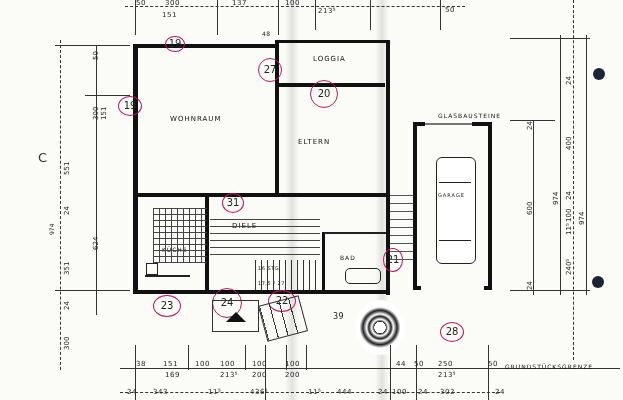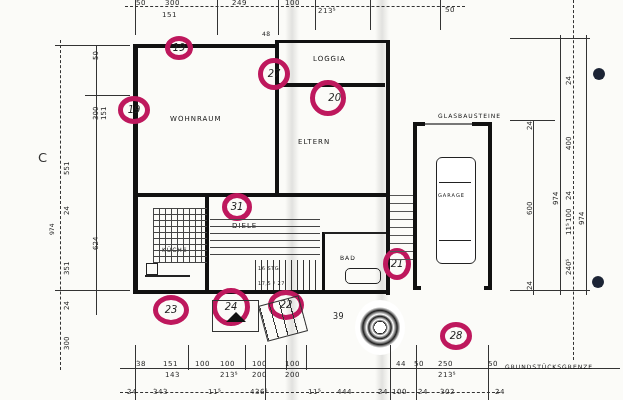--- a/index.html
+++ b/index.html
@@ -8,21 +8,21 @@
   .fold{position:absolute;top:0;width:14px;height:400px;background:linear-gradient(90deg,rgba(0,0,0,0),rgba(0,0,0,0.10),rgba(0,0,0,0));}
   .wall{position:absolute;background:#111;}
   .thin{position:absolute;background:#222;}
   .dim{position:absolute;font-size:7px;letter-spacing:0.5px;color:#222;white-space:nowrap;}
   .vdim{position:absolute;font-size:7px;color:#222;white-space:nowrap;transform:rotate(-90deg);transform-origin:left top;}
   .label{position:absolute;font-size:7px;letter-spacing:1px;color:#111;white-space:nowrap;}
   .hline{position:absolute;height:1px;background:#333;}
   .vline{position:absolute;width:1px;background:#333;}
   .dash{position:absolute;height:0;border-top:1px dashed #333;}
   .vdash{position:absolute;width:0;border-left:1px dashed #333;}
-  .circle-num{position:absolute;font-size:10px;color:#222;border:5px solid #be185d;border-radius:50%;text-align:center;font-style:italic;}
+  .circle-num{position:absolute;font-size:10px;color:#222;border:1px solid #be185d;border-radius:50%;text-align:center;}
   .dot{position:absolute;width:12px;height:12px;border-radius:50%;background:#1c2435;}
   .tile{position:absolute;background-image:linear-gradient(#444 1px,transparent 1px),linear-gradient(90deg,#444 1px,transparent 1px);background-size:6px 6px;}
   .stairs{position:absolute;background-image:repeating-linear-gradient(0deg,#444 0 1px,transparent 1px 7px);}
   .car{position:absolute;border:1px solid #222;border-radius:6px;background:#fff;}
   .tree{position:absolute;border-radius:50%;background:radial-gradient(circle,#fff 15%,#222 16%,#fff 22%,#222 30%,#fff 36%,#222 46%,#fff 55%);}
 </style>
 </head>
 <body>
 
 <div class="plan">
@@ -34,21 +34,21 @@
 
   <div class="dash" style="left:125px;top:6px;width:340px;"></div>
   <div class="vline" style="left:135px;top:0;height:35px;"></div>
   <div class="vline" style="left:217px;top:0;height:35px;"></div>
   <div class="vline" style="left:278px;top:0;height:35px;"></div>
   <div class="vline" style="left:315px;top:0;height:30px;"></div>
   <div class="vline" style="left:370px;top:0;height:30px;"></div>
   <div class="vline" style="left:440px;top:0;height:30px;"></div>
   <span class="dim" style="left:136px;top:-1px;">50</span>
   <span class="dim" style="left:165px;top:-1px;">300</span>
-  <span class="dim" style="left:232px;top:-1px;">249</span>
+  <span class="dim" style="left:232px;top:-1px;">137</span>
   <span class="dim" style="left:285px;top:-1px;">100</span>
   <span class="dim" style="left:162px;top:11px;">151</span>
   <span class="dim" style="left:318px;top:7px;">213⁵</span>
   <span class="dim" style="left:445px;top:6px;">50</span>
   <span class="dim" style="left:262px;top:30px;font-size:6px;">48</span>
 
   <div class="vdash" style="left:60px;top:40px;height:330px;"></div>
   <div class="vline" style="left:96px;top:45px;height:270px;"></div>
   <div class="hline" style="left:55px;top:45px;width:75px;"></div>
   <div class="hline" style="left:85px;top:95px;width:45px;"></div>
@@ -81,21 +81,21 @@
   <span class="label" style="left:170px;top:115px;">WOHNRAUM</span>
   <span class="label" style="left:313px;top:55px;">LOGGIA</span>
   <span class="label" style="left:298px;top:138px;">ELTERN</span>
   <span class="label" style="left:232px;top:222px;">DIELE</span>
   <span class="label" style="left:162px;top:246px;font-size:6px;">KÜCHE</span>
   <span class="label" style="left:340px;top:254px;font-size:6px;">BAD</span>
 
   <div class="circle-num" style="left:165px;top:36px;width:18px;height:14px;line-height:14px;">19</div>
   <div class="circle-num" style="left:118px;top:96px;width:22px;height:18px;line-height:18px;">19</div>
   <div class="circle-num" style="left:258px;top:58px;width:22px;height:22px;line-height:22px;">27</div>
-  <div class="circle-num" style="left:310px;top:80px;width:26px;height:26px;line-height:26px;text-align:right;">20</div>
+  <div class="circle-num" style="left:310px;top:80px;width:26px;height:26px;line-height:26px;">20</div>
   <div class="circle-num" style="left:222px;top:193px;width:20px;height:18px;line-height:18px;">31</div>
   <div class="circle-num" style="left:153px;top:295px;width:26px;height:20px;line-height:20px;">23</div>
   <div class="circle-num" style="left:383px;top:248px;width:18px;height:22px;line-height:22px;">21</div>
   <div class="circle-num" style="left:212px;top:288px;width:28px;height:28px;line-height:28px;">24</div>
   <div class="circle-num" style="left:268px;top:290px;width:26px;height:20px;line-height:20px;">22</div>
 
   <div class="tile" style="left:153px;top:208px;width:54px;height:55px;"></div>
   <div class="thin" style="left:145px;top:275px;width:45px;height:2px;"></div>
   <div style="position:absolute;left:146px;top:263px;width:10px;height:10px;border:1px solid #222;"></div>
 
@@ -165,21 +165,21 @@
   <span class="dim" style="left:195px;top:360px;">100</span>
   <span class="dim" style="left:220px;top:360px;">100</span>
   <span class="dim" style="left:252px;top:360px;">100</span>
   <span class="dim" style="left:285px;top:360px;">100</span>
   <span class="dim" style="left:316px;top:360px;margin-top:48px;">94⁵</span>
   <span class="dim" style="left:396px;top:360px;">44</span>
   <span class="dim" style="left:414px;top:360px;">50</span>
   <span class="dim" style="left:438px;top:360px;">250</span>
   <span class="dim" style="left:488px;top:360px;">50</span>
 
-  <span class="dim" style="left:165px;top:371px;">143</span>
+  <span class="dim" style="left:165px;top:371px;">169</span>
   <span class="dim" style="left:220px;top:371px;">213⁵</span>
   <span class="dim" style="left:252px;top:371px;">200</span>
   <span class="dim" style="left:285px;top:371px;">200</span>
   <span class="dim" style="left:438px;top:371px;">213⁵</span>
 
   <span class="label" style="left:505px;top:363px;font-size:6px;">GRUNDSTÜCKSGRENZE</span>
 
   <span class="dim" style="left:127px;top:388px;">24</span>
   <span class="dim" style="left:153px;top:388px;">343</span>
   <span class="dim" style="left:208px;top:388px;">11⁵</span>

